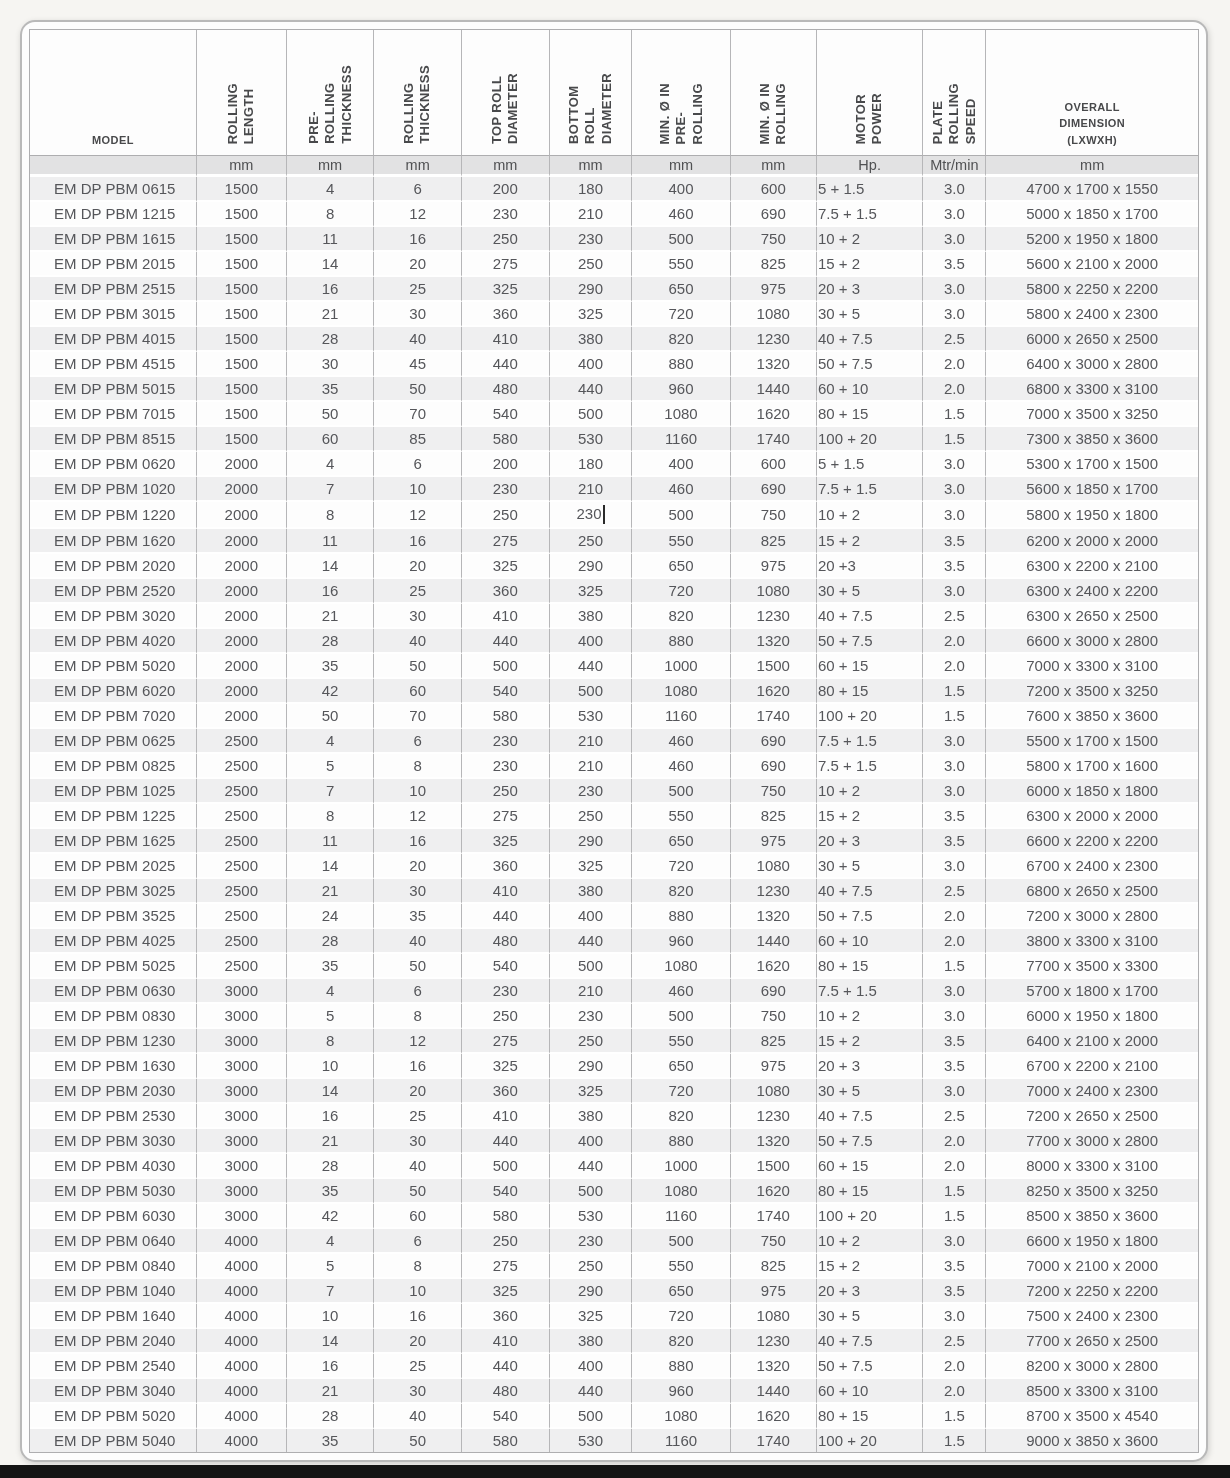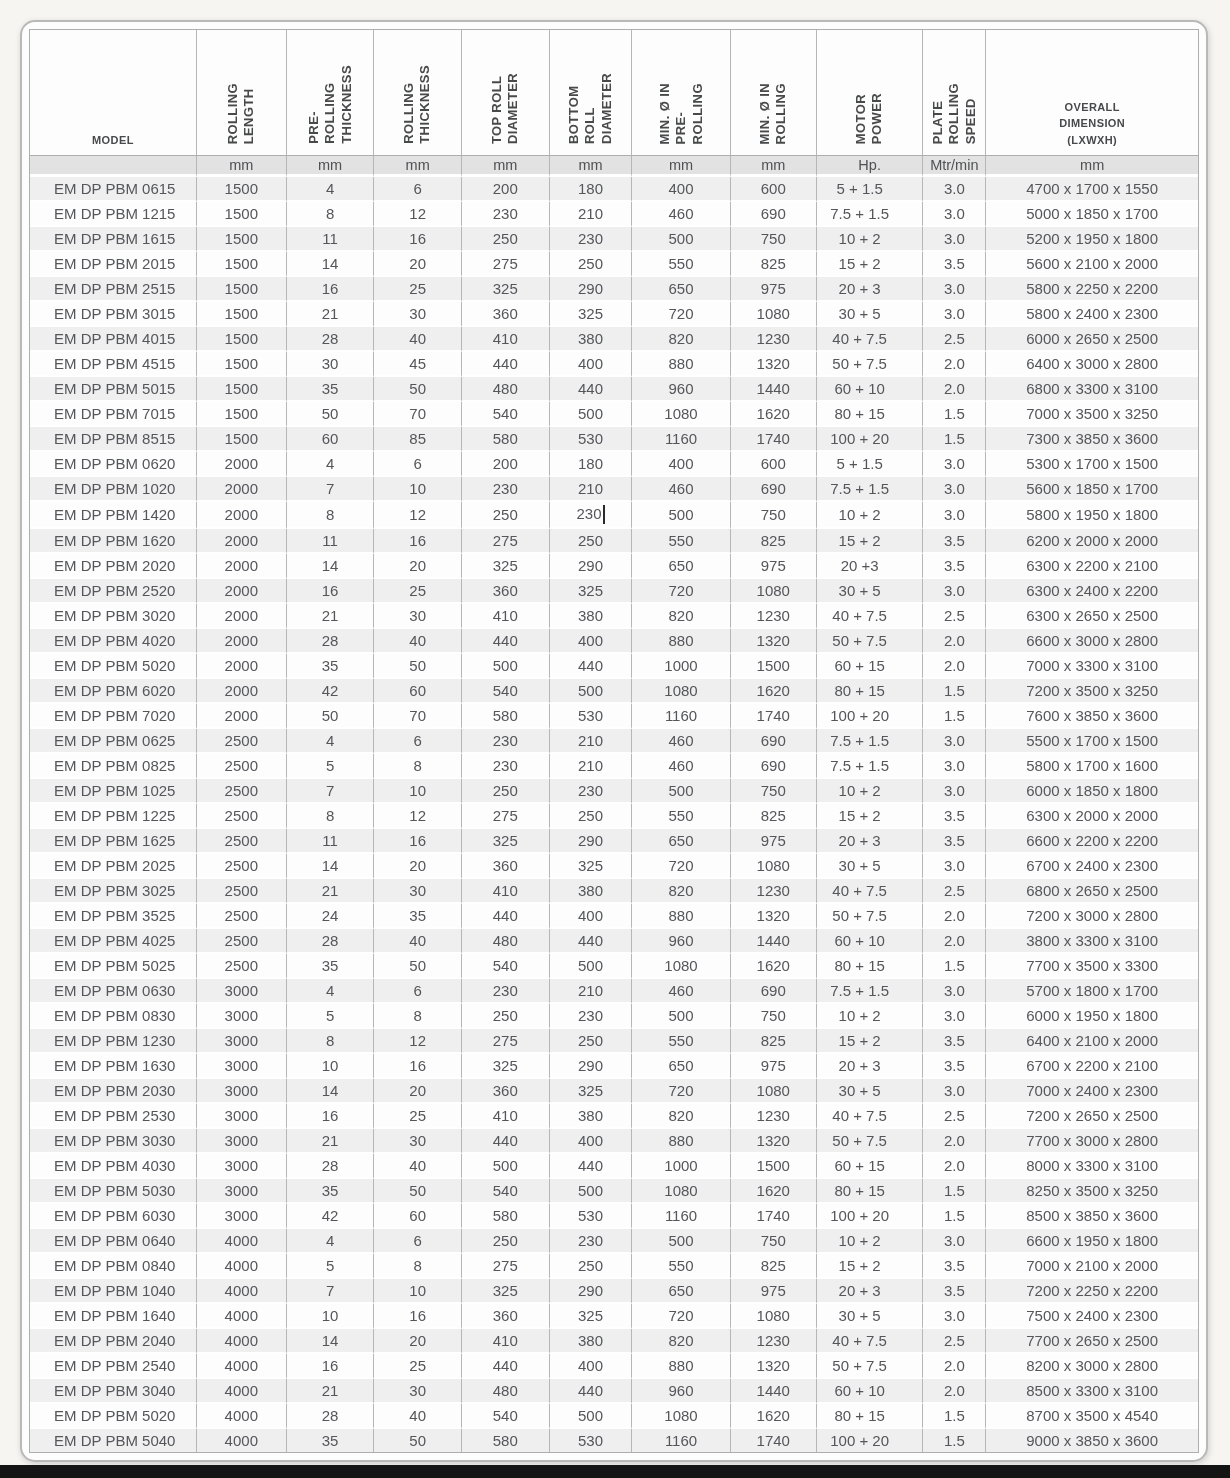--- a/index.html
+++ b/index.html
@@ -76,21 +76,21 @@
     text-align:center;
     vertical-align:middle;
     border-bottom:2px solid #ffffff;
     background:#fdfdfd;
     overflow:hidden;
     white-space:nowrap;
   }
   tbody tr:nth-child(odd) td{ background:#efeff0; }
   tbody tr:last-child td{ border-bottom:none; }
   td.col-model{ text-align:left; padding-left:24px; }
-  td.col-motor_power{ text-align:center; padding-right:21px; }
+  td.col-motor_power{ text-align:left; padding-right:21px; }
 
   .caret{
     display:inline-block;
     width:2px; height:19px;
     background:#2a2a2a;
     margin-left:1px;
     vertical-align:middle;
     margin-top:-2px;
   }
   .bottom-bar{
@@ -324,21 +324,21 @@
           <td class="col-rolling_thickness"><span>10</span></td>
           <td class="col-top_roll_diameter"><span>230</span></td>
           <td class="col-bottom_roll_diameter"><span>210</span></td>
           <td class="col-min_dia_in_pre_rolling"><span>460</span></td>
           <td class="col-min_dia_in_rolling"><span>690</span></td>
           <td class="col-motor_power"><span>7.5 + 1.5</span></td>
           <td class="col-plate_rolling_speed"><span>3.0</span></td>
           <td class="col-overall_dimension"><span>5600 x 1850 x 1700</span></td>
         </tr>
         <tr>
-          <td class="col-model"><span>EM DP PBM 1420</span></td>
+          <td class="col-model"><span>EM DP PBM 1220</span></td>
           <td class="col-rolling_length"><span>2000</span></td>
           <td class="col-pre_rolling_thickness"><span>8</span></td>
           <td class="col-rolling_thickness"><span>12</span></td>
           <td class="col-top_roll_diameter"><span>250</span></td>
           <td class="col-bottom_roll_diameter"><span>230</span><span class="caret"></span></td>
           <td class="col-min_dia_in_pre_rolling"><span>500</span></td>
           <td class="col-min_dia_in_rolling"><span>750</span></td>
           <td class="col-motor_power"><span>10 + 2</span></td>
           <td class="col-plate_rolling_speed"><span>3.0</span></td>
           <td class="col-overall_dimension"><span>5800 x 1950 x 1800</span></td>

